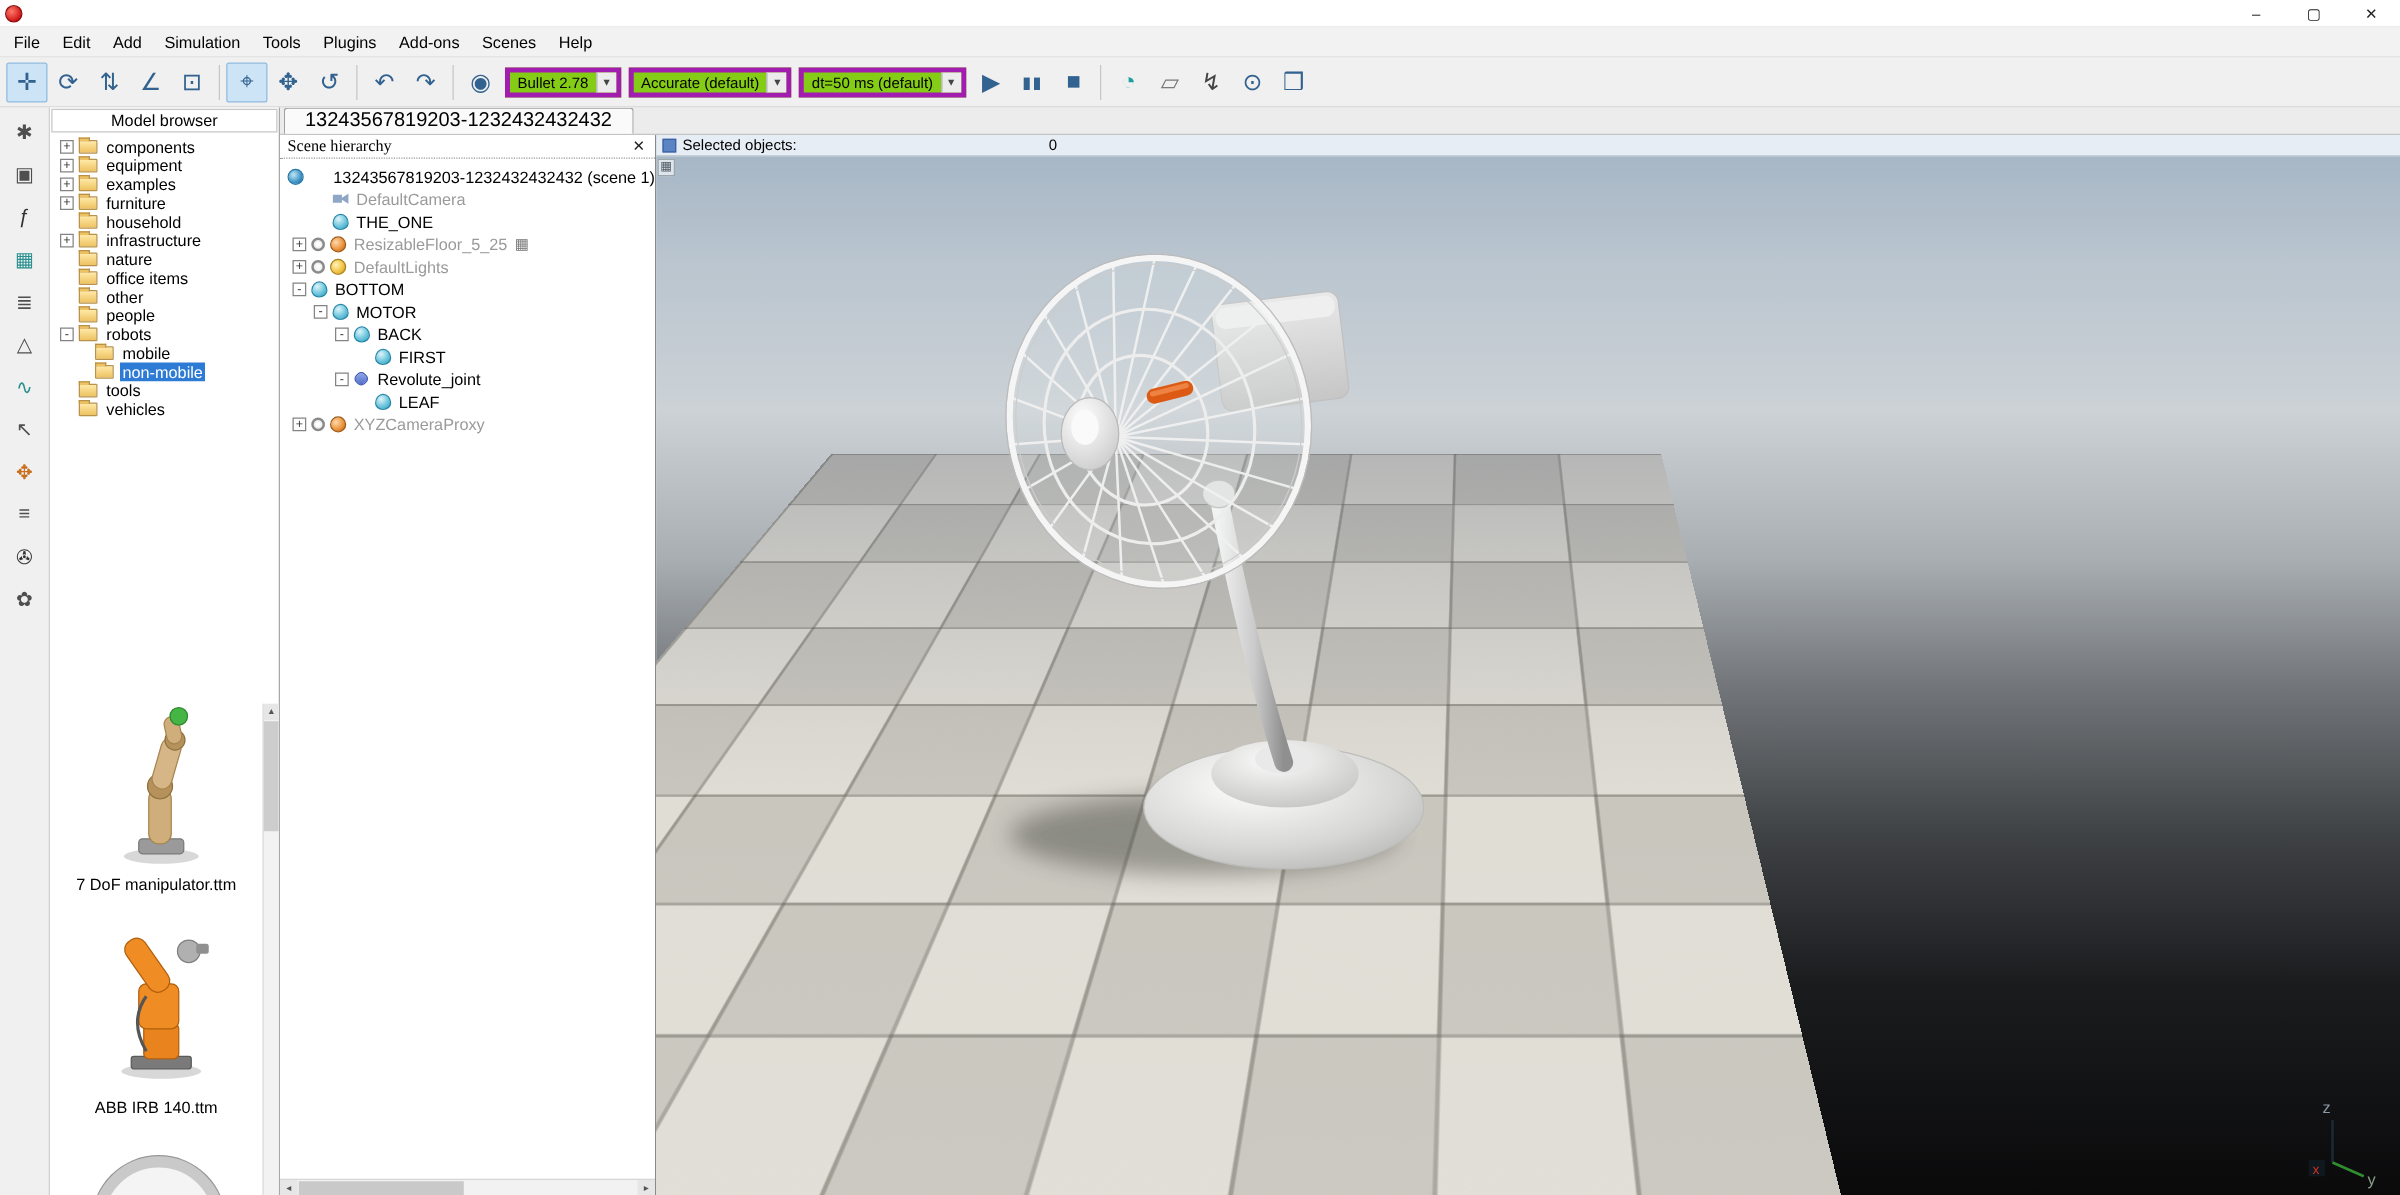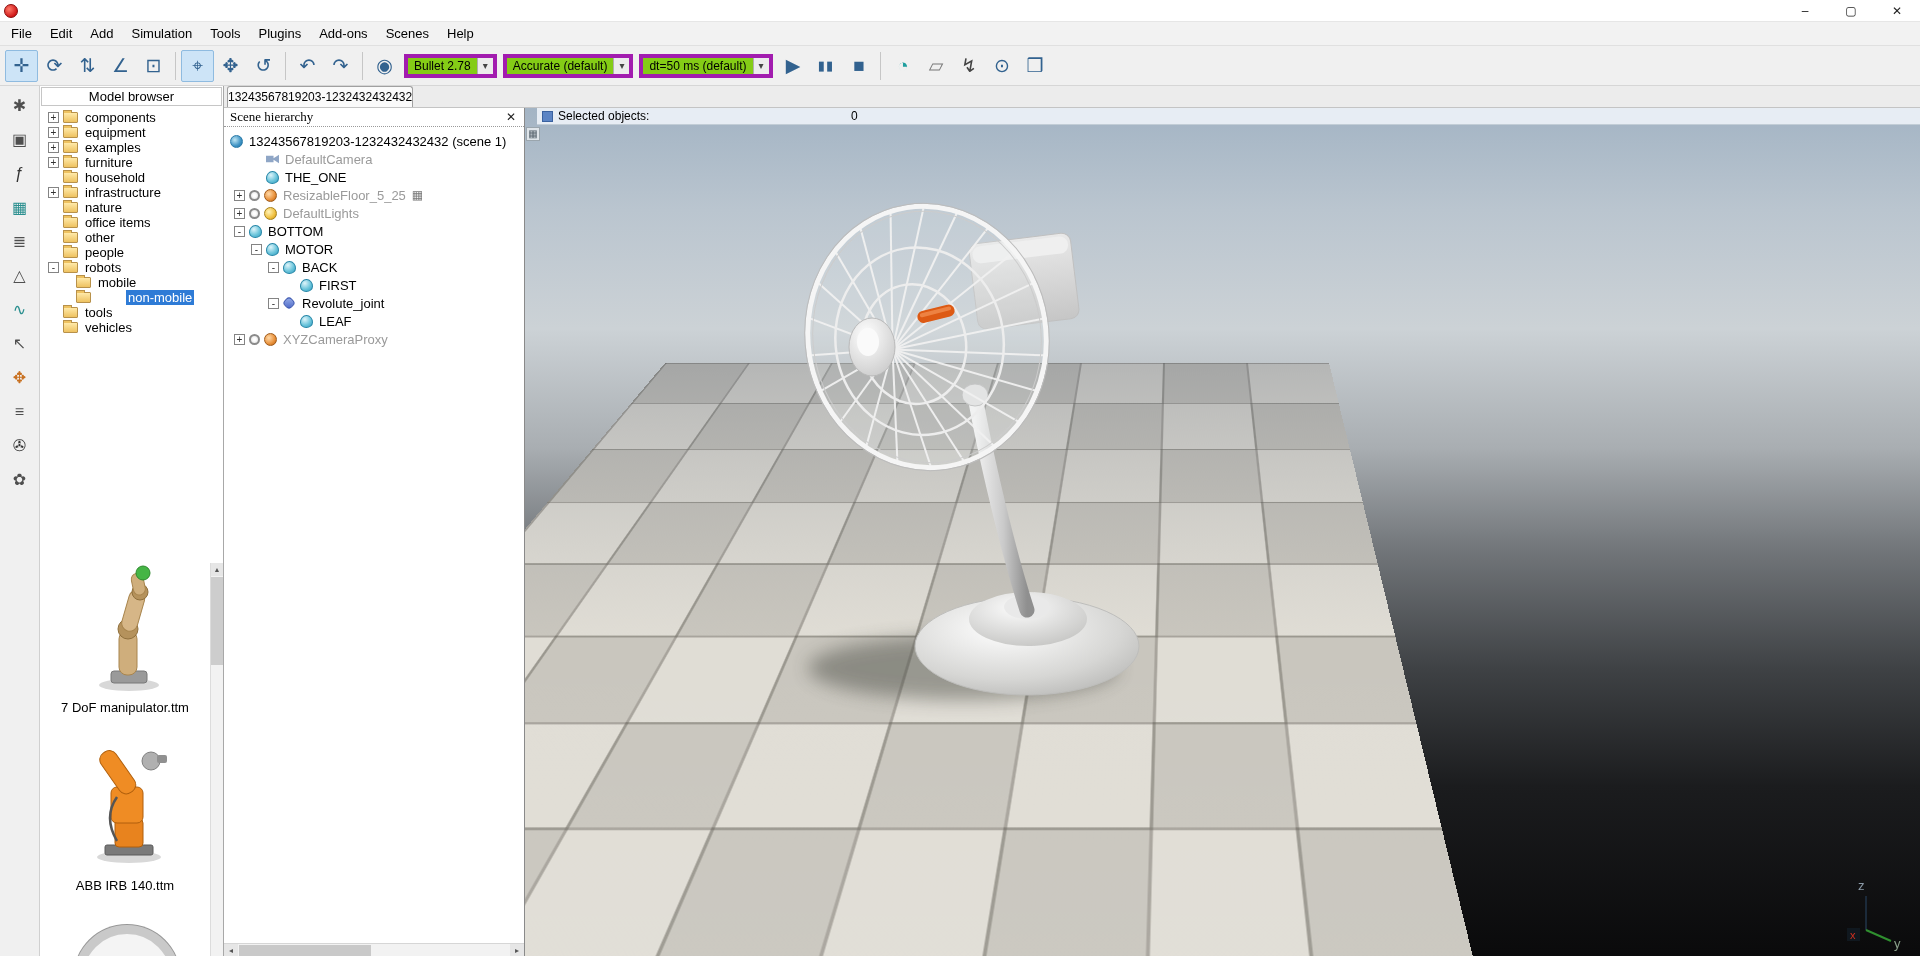--- a/index.html
+++ b/index.html
@@ -57,51 +57,51 @@
   .mb-row { height:15px; display:flex; align-items:center; padding-left:8px; white-space:nowrap; }
   .mb-row.child { padding-left:36px; }
   .exp { width:11px; height:11px; border:1px solid #848484; background:#fff; color:#333;
          font-size:10px; line-height:9px; text-align:center; margin-right:4px; flex:0 0 auto; }
   .exp-sp { width:15px; flex:0 0 auto; }
   .folder { width:15px; height:11px; background:linear-gradient(#ffe9a8,#eec261); border:1px solid #b8914a;
             border-radius:1px; position:relative; margin-right:5px; flex:0 0 auto; }
   .folder::before { content:""; position:absolute; top:-3px; left:-1px; width:7px; height:2px;
                     background:#eec261; border:1px solid #b8914a; border-bottom:none; }
   .mb-label { padding:0 2px; }
-  .mb-label.sel { background:#2e7bd6; color:#fff;margin-left:30px; }
+  .mb-label.sel { background:#2e7bd6; color:#fff; }
   .mb-models { position:absolute; left:0; top:477px; right:13px; }
   .thumb { position:absolute; left:16px; width:140px; height:135px; display:flex;
            align-items:center; justify-content:center; }
   .thumb-cap { position:absolute; left:0; right:0; text-align:center; font-size:13px; }
   .t1 { top:0; } .c1 { top:137px; } .t2 { top:172px; } .c2 { top:315px; }
   .thumb3 { position:absolute; top:362px; left:34px; width:106px; height:106px; border-radius:50%;
             background:#f4f4f4; border:9px solid #c9c9c9; box-shadow:0 0 0 1px #979797; }
   .mb-scroll { position:absolute; right:0; top:477px; bottom:0; width:13px; background:#f2f2f2;
                border-left:1px solid #dcdcdc; }
   .mb-scroll-up { height:13px; display:flex; align-items:center; justify-content:center;
                   font-size:7px; color:#555; background:#e6e6e6; }
   .mb-scroll-thumb { height:88px; background:#cdcdcd; margin-top:1px; }
 
   
   .center { flex:1; display:flex; flex-direction:column; min-width:0; }
   .tabbar { height:22px; background:#ececec; border-bottom:1px solid #c4c4c4;
             display:flex; align-items:flex-end; }
   .tab { height:21px; margin-left:3px; background:#fafafa; border:1px solid #a0a0a0; border-bottom:none;
-         border-radius:3px 3px 0 0; font-size:12px; display:flex; align-items:center; padding:0 0; }
+         border-radius:3px 3px 0 0; font-size:16px; display:flex; align-items:center; padding:0 16px; }
   .content { flex:1; display:flex; min-height:0; }
 
   
   .hierarchy { width:301px; background:#fff; border-right:1px solid #8a8a8a;
                display:flex; flex-direction:column; }
   .sh-header { height:19px; display:flex; align-items:center; font-size:13px; padding:0 6px;
                border-bottom:1px dotted #9a9a9a;font-family:Liberation Serif, serif; }
   .sh-close { margin-left:auto; font-size:12px; color:#222; padding:0 2px; }
   .sh-tree { flex:1; font-size:13px; padding-top:5px; overflow:hidden; }
   .sh-row { height:18px; display:flex; align-items:center; white-space:nowrap; }
-  .lv0 { padding-left:6px; } .lv1 { padding-left:10px; } .lv2 { padding-left:27px; }
+  .lv0 { padding-left:6px;justify-content:space-between; } .lv1 { padding-left:10px; } .lv2 { padding-left:27px; }
   .lv3 { padding-left:44px; } .lv4 { padding-left:61px; }
   .sh-label { margin-left:2px; }
   .dim .sh-label { color:#9a9a9a; }
   .ticon { width:13px; height:13px; margin-right:4px; flex:0 0 auto; }
   .t-globe { border-radius:50%; border:1px solid #2a7aa8;
              background:radial-gradient(circle at 35% 35%, #bfe6f4, #3f93c4 60%, #1b6fa0); }
   .t-camera { background:#8fa6c6; clip-path:polygon(0 25%, 58% 25%, 58% 44%, 100% 18%, 100% 82%, 58% 56%, 58% 75%, 0 75%); }
   .t-shape { border-radius:50% 50% 52% 48% / 58% 58% 44% 44%; border:1px solid #2787a8;
              background:radial-gradient(circle at 35% 30%, #def4fa, #6ec6dc 55%, #2e9cbe); }
   .t-model { border-radius:50%; border:1px solid #a05a18;
@@ -117,21 +117,21 @@
   .sh-hscroll { height:13px; background:#f2f2f2; border-top:1px solid #d6d6d6; display:flex; align-items:center; }
   .sh-arrow { width:14px; height:13px; display:flex; align-items:center; justify-content:center;
               font-size:8px; color:#555; background:#e6e6e6; }
   .sh-hthumb { width:132px; height:11px; background:#c9c9c9; margin:0 1px; }
   .sh-htrack { flex:1; }
 
   
   .viewport { flex:1; position:relative; overflow:hidden;
     background:linear-gradient(180deg,#a3b4c4 0%,#bac5cf 12%,#ccd2d6 26%,#a9aeb2 40%,
                #72767a 52%,#3f4245 66%,#1b1c1e 80%,#0a0a0b 100%); }
-  .sel-strip { position:absolute; top:0; left:12px; right:0; height:17px; background:#e7edf4;
+  .sel-strip { position:absolute; top:0; left:0; right:0; height:17px; background:#e7edf4;
                border-bottom:1px solid #c2cdd6; display:flex; align-items:center; font-size:12px; z-index:6; }
   .sel-icon { width:11px; height:11px; background:#5b84c4; border:1px solid #3a62a0; margin:0 5px; }
   .sel-count { position:absolute; left:314px; }
   .view-menu { position:absolute; left:1px; top:19px; width:14px; height:14px; background:#dfe5ea;
                border:1px solid #9aa5ad; color:#55616b; font-size:10px; line-height:12px; text-align:center; z-index:6; }
   .floor-scene { position:absolute; inset:0; perspective:1200px; perspective-origin:47% 30%; z-index:1; }
   .floor { position:absolute; left:140px; top:255px; width:664px; height:1400px;
            transform-origin:50% 0%; transform:rotateX(63deg); background-color:#d5d2ca;
            background-image:
              linear-gradient(rgba(100,96,88,0.45) 0 2px, transparent 2px),

